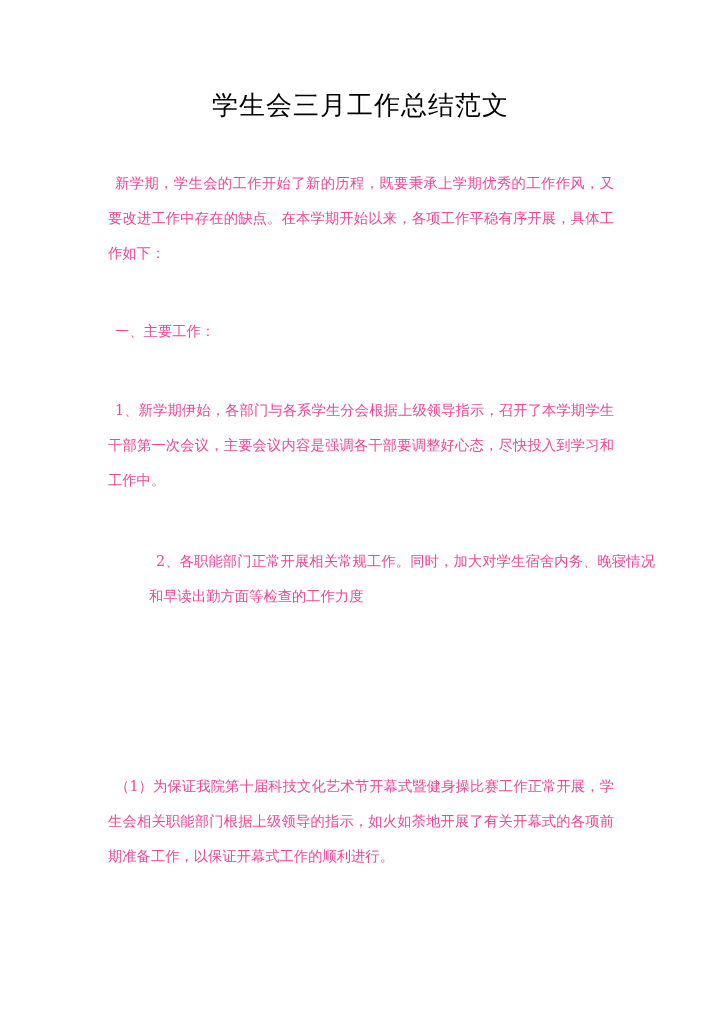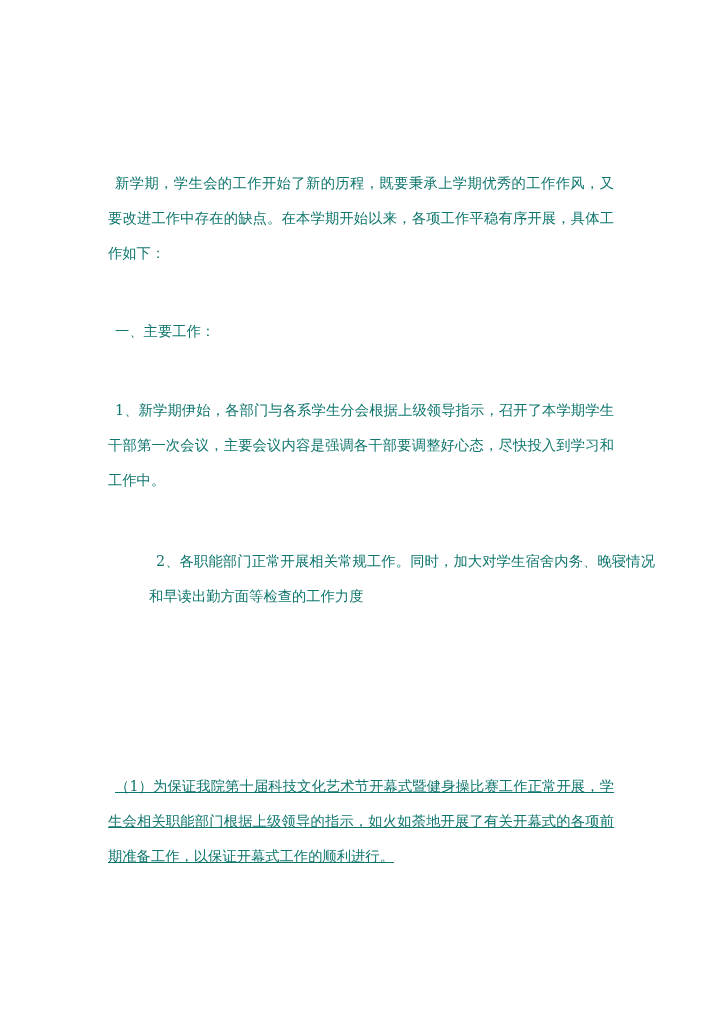--- a/index.html
+++ b/index.html
@@ -35,35 +35,36 @@
     }
     .para {
       position: absolute;
       left: 108px;
       width: 506px;
       font-size: 14.3px;
       line-height: 35px;
       text-align: justify;
       text-align-last: left;
       margin: 0;
-      color: #0f766e;
+      color: #ec4899;
       word-break: break-all;
     }
     .indent { text-indent: 7px; }
     .p-intro   { top: 166px; }
     .p-heading { top: 314px; font-family: Liberation Serif, serif; }
     .p-item1   { top: 393px; }
     .p-item2   { top: 544px; margin-left: 41px; }
     .p-item3   { top: 654px; }
-    .p-sub1    { top: 769px; text-decoration: underline; }
+    .p-sub1    { top: 769px; }
   </style>
 </head>
 <body>
 
 <div class="page">
+  <h1 class="title">学生会三月工作总结范文</h1>
 
   <p class="para indent p-intro">新学期，学生会的工作开始了新的历程，既要秉承上学期优秀的工作作风，又要改进工作中存在的缺点。在本学期开始以来，各项工作平稳有序开展，具体工作如下：</p>
 
   <p class="para indent p-heading">一、主要工作：</p>
 
   <p class="para indent p-item1">1、新学期伊始，各部门与各系学生分会根据上级领导指示，召开了本学期学生干部第一次会议，主要会议内容是强调各干部要调整好心态，尽快投入到学习和工作中。</p>
 
   <p class="para indent p-item2">2、各职能部门正常开展相关常规工作。同时，加大对学生宿舍内务、晚寝情况和早读出勤方面等检查的工作力度</p>
 
 

